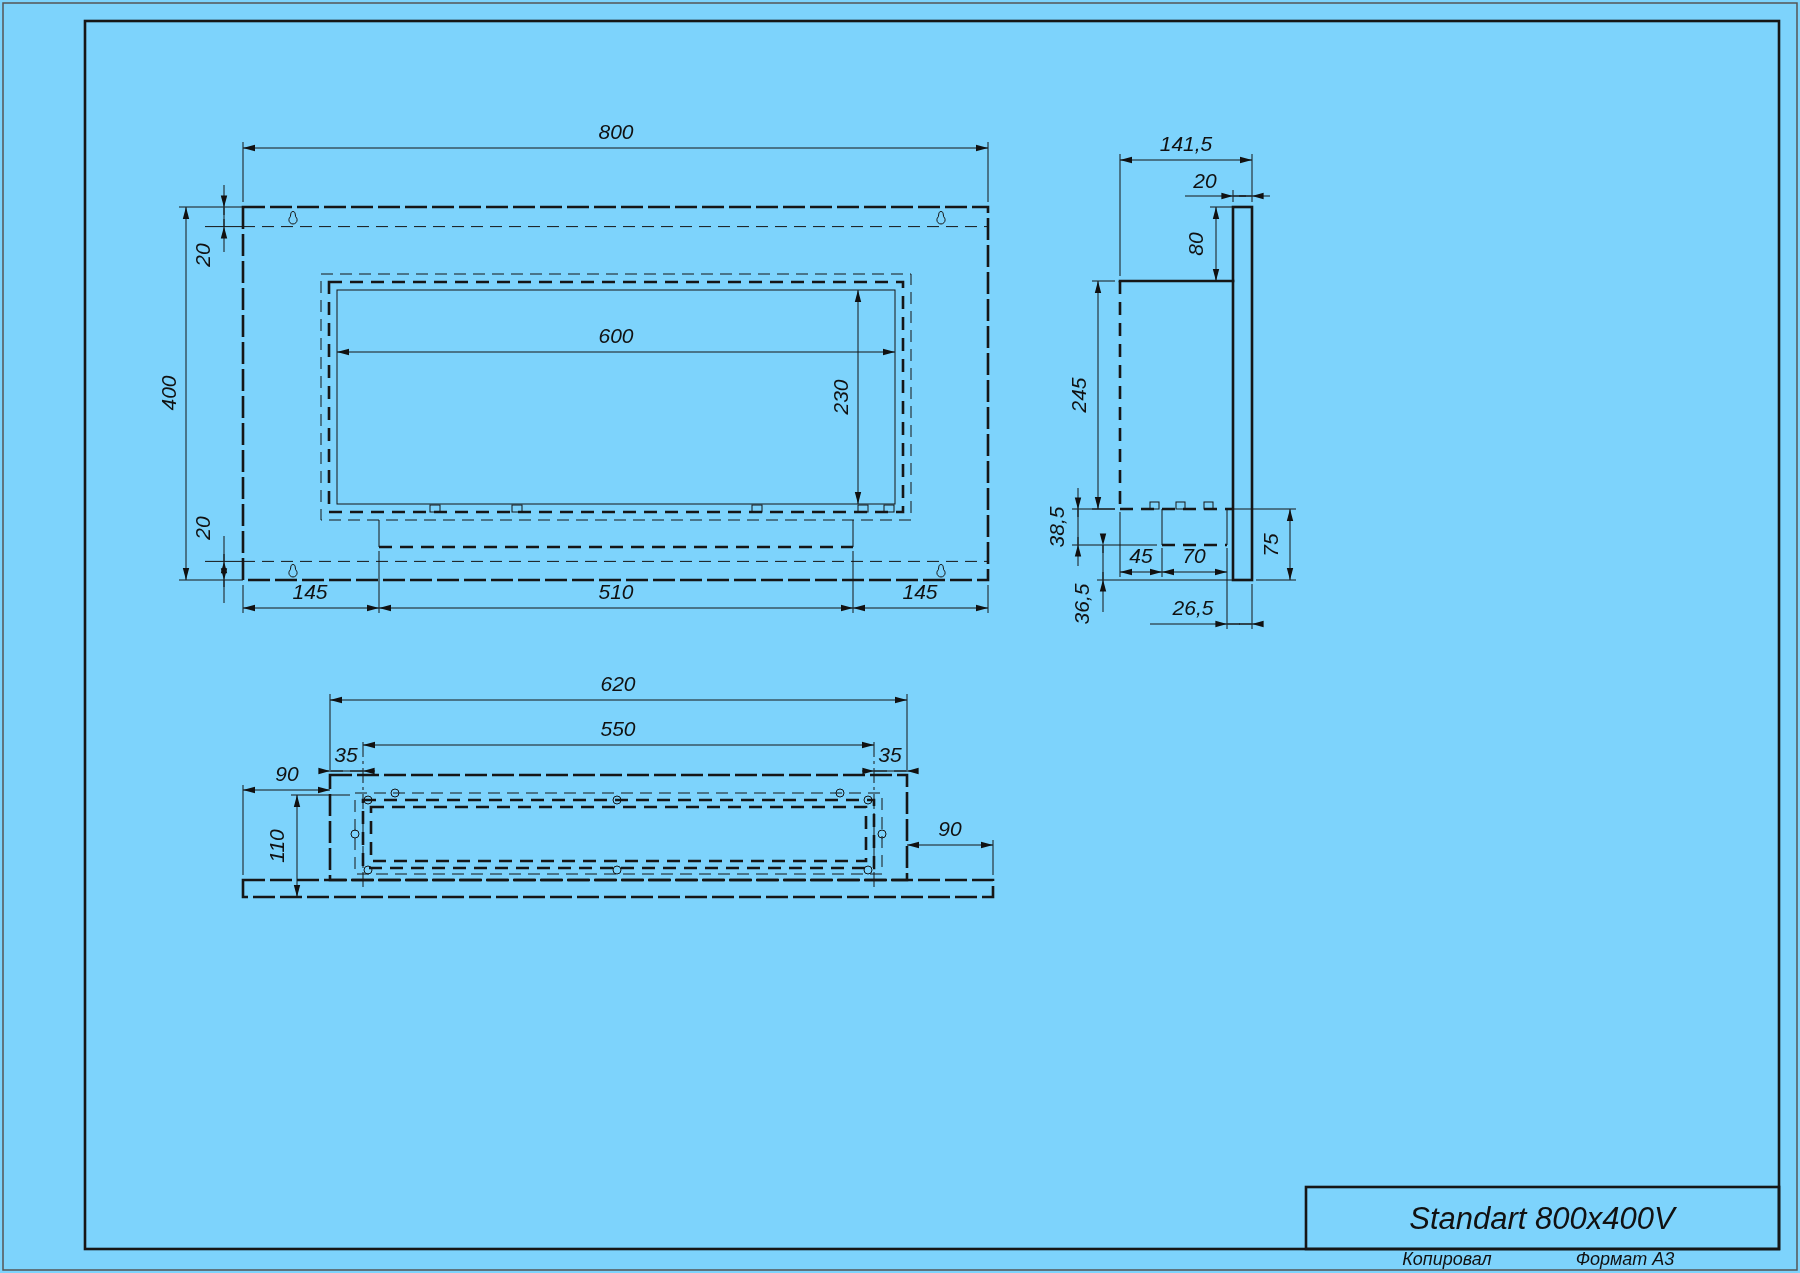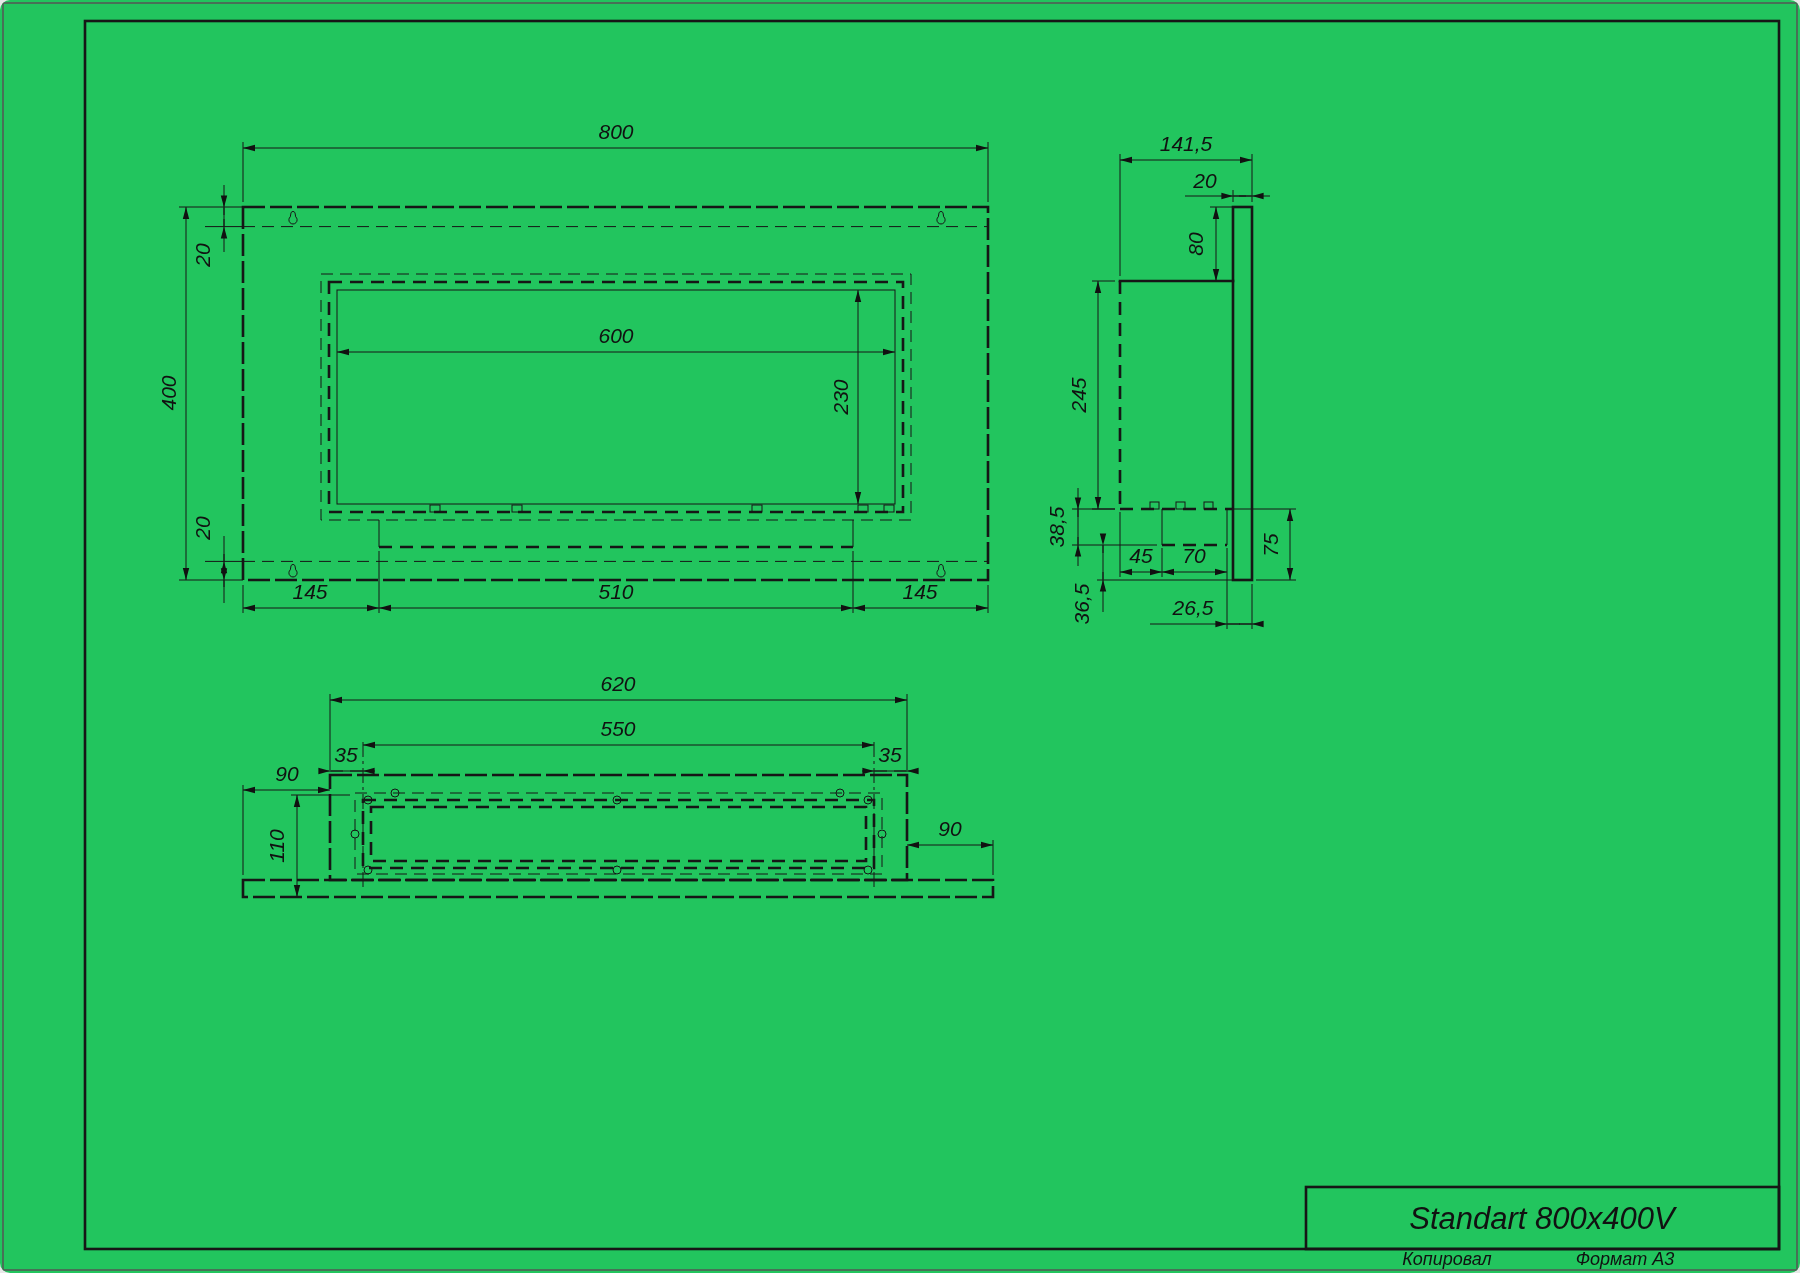--- a/index.html
+++ b/index.html
@@ -1,16 +1,16 @@
 <!DOCTYPE html>
 <html><head>
 <meta charset="utf-8">
 <style>
   html,body{margin:0;padding:0;background:#e8e8e8;}
-  #page{width:1800px;height:1273px;background:#22c55e;position:relative;overflow:hidden;border-radius:10px;}
+  #page{width:1800px;height:1273px;background:#7dd3fc;position:relative;overflow:hidden;}
   svg{display:block;}
   .b  {stroke:#161616;stroke-width:2.6;fill:none;stroke-linecap:square;}
   .bd {stroke:#161616;stroke-width:2.6;fill:none;stroke-dasharray:22 5;}
   .bd2{stroke:#161616;stroke-width:2.6;fill:none;stroke-dasharray:13 8;}
   .t  {stroke:#161616;stroke-width:1;fill:none;}
   .td {stroke:#161616;stroke-width:1;fill:none;stroke-dasharray:12 7;}
   .tdd{stroke:#161616;stroke-width:1;fill:none;stroke-dasharray:15 4 3 4;}
   .pe {stroke:#555;stroke-width:1.5;fill:none;}
   text{font-family:"Liberation Sans", sans-serif;font-style:italic;fill:#111;}
   .dt{font-size:21px;text-anchor:middle;}

